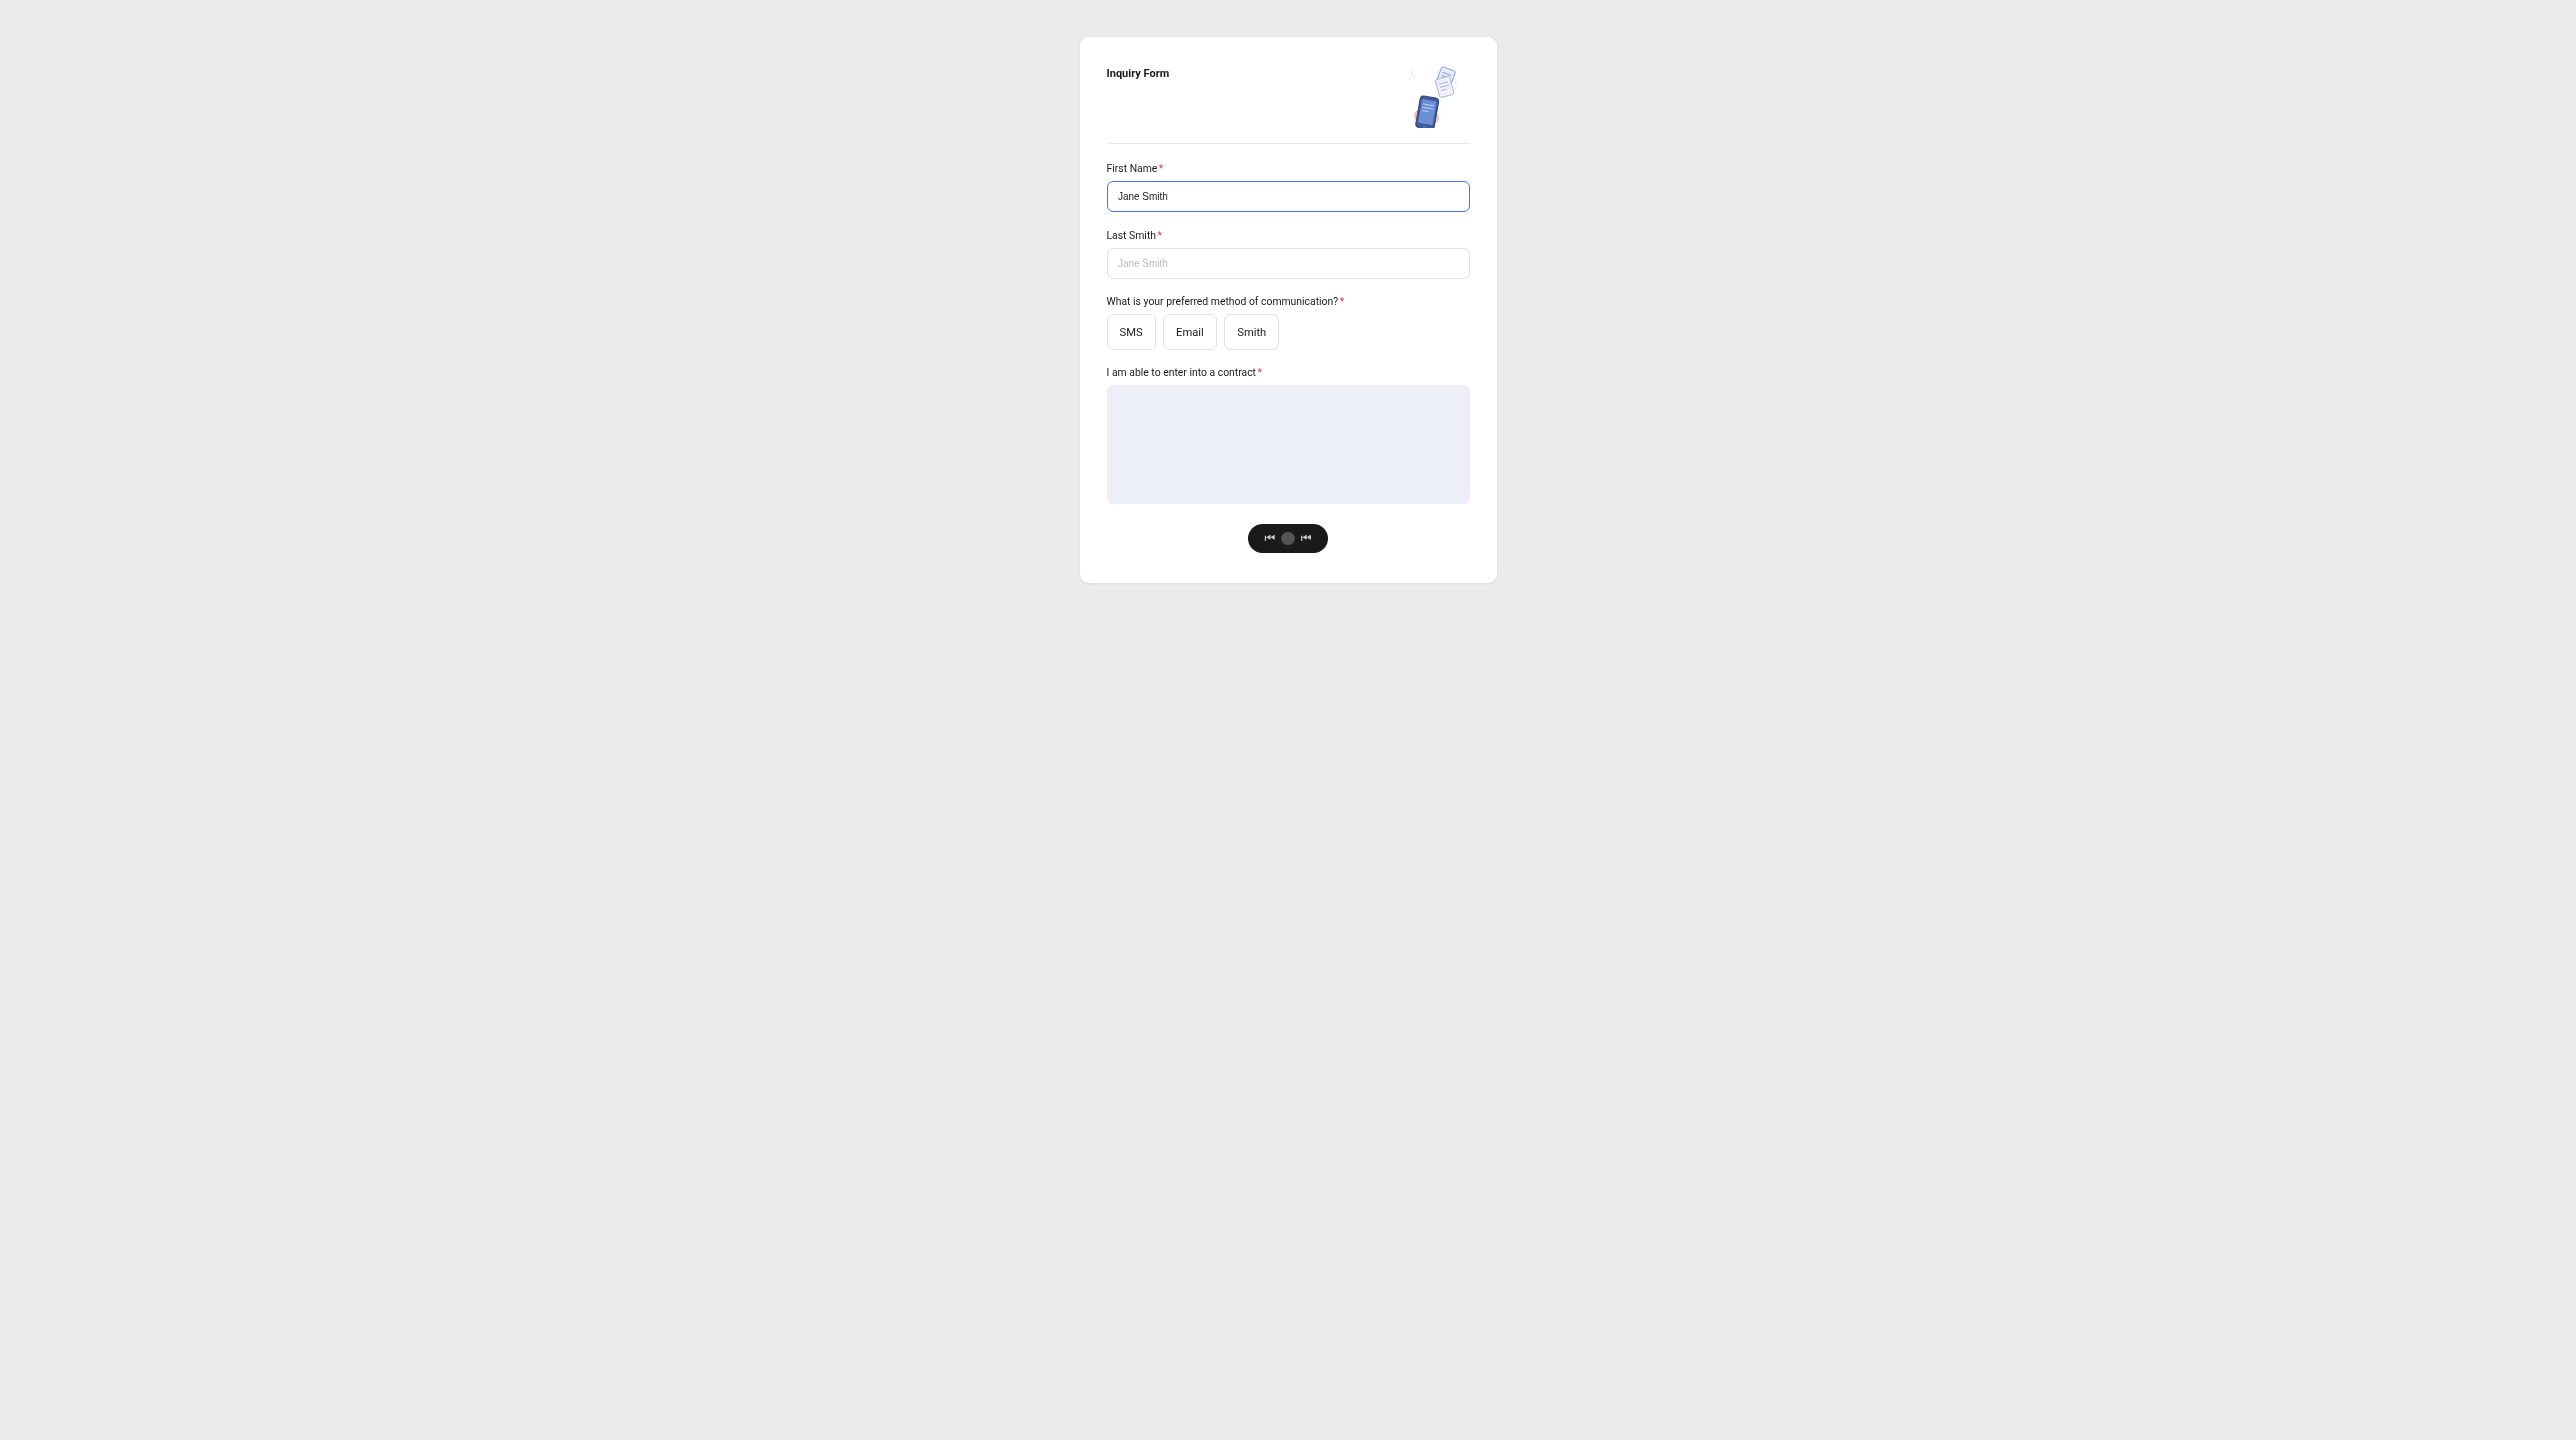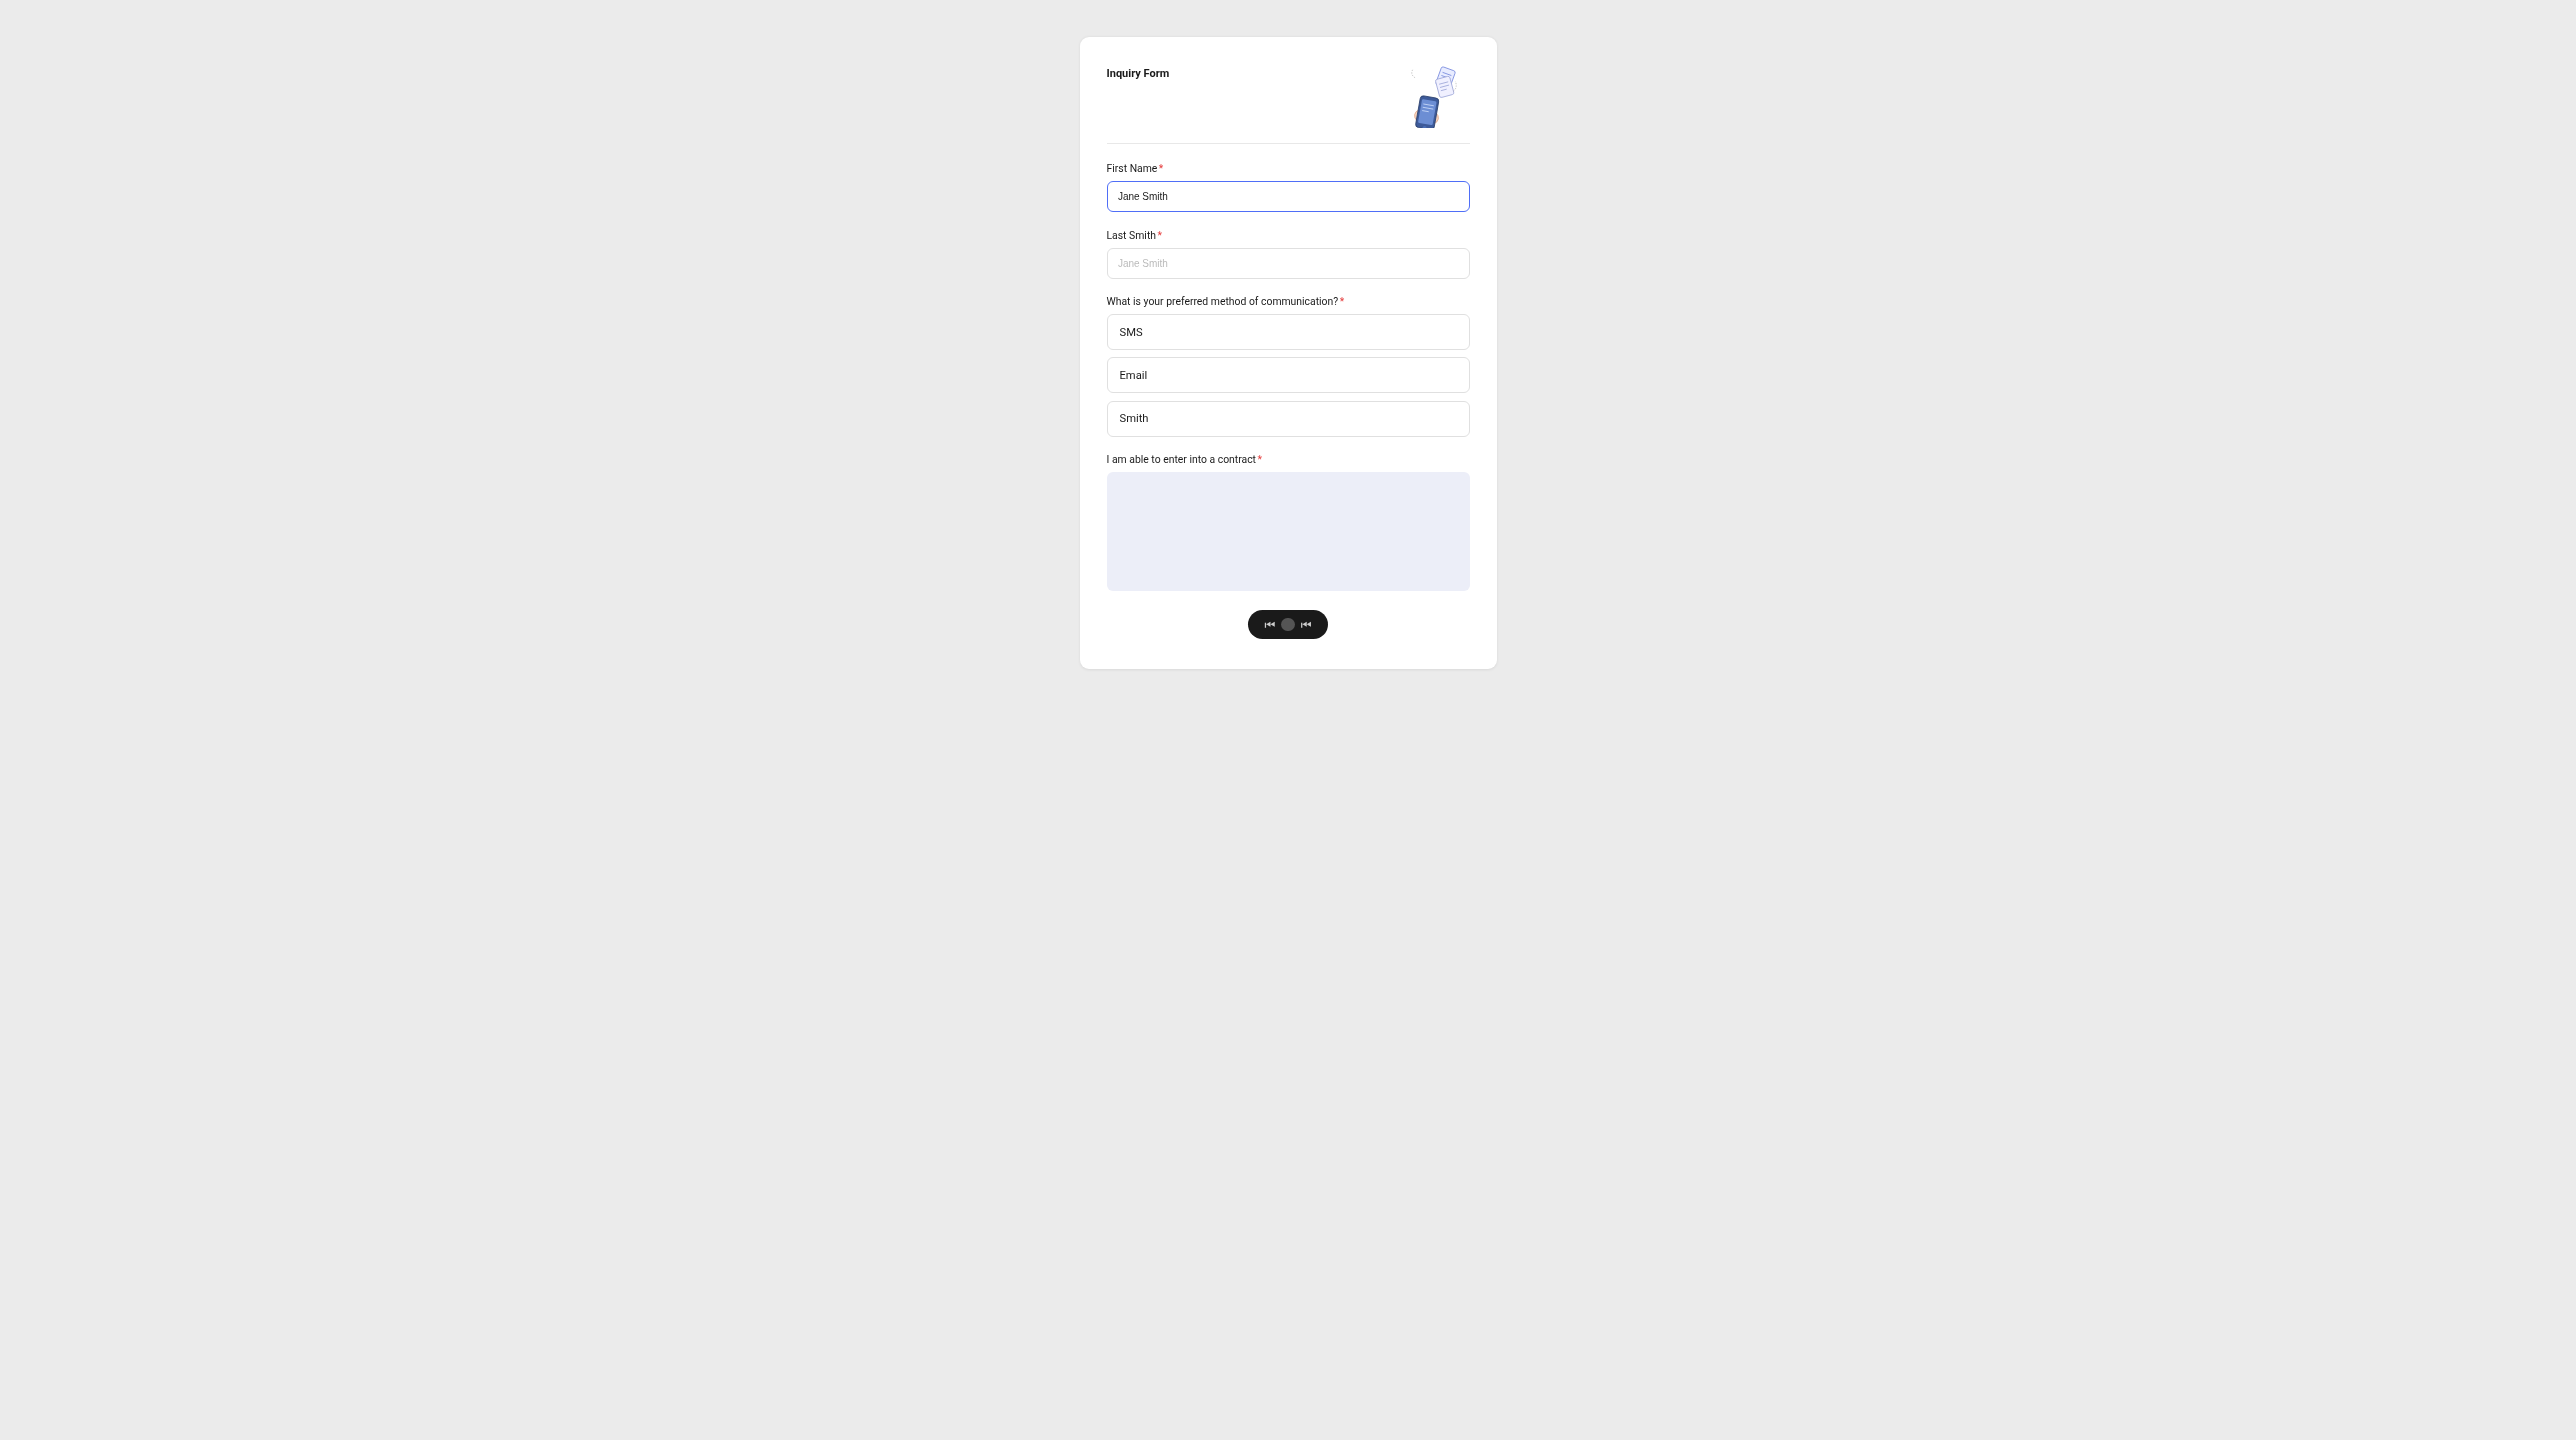--- a/index.html
+++ b/index.html
@@ -92,21 +92,21 @@
       border: 1.1px solid #e0e0e0;
       color: #aaa;
     }
 
     .text-input::placeholder {
       color: #bbb;
     }
 
     .communication-options {
       display: flex;
-      flex-direction: column;
+      flex-direction: row;
       gap: 7.5px;
     }
 
     .comm-option {
       border: 1.1px solid #e0e0e0;
       border-radius: 6px;
       padding: 10.4px 12px;
       font-size: 11.2px;
       color: #1a1a1a;
       cursor: pointer;

